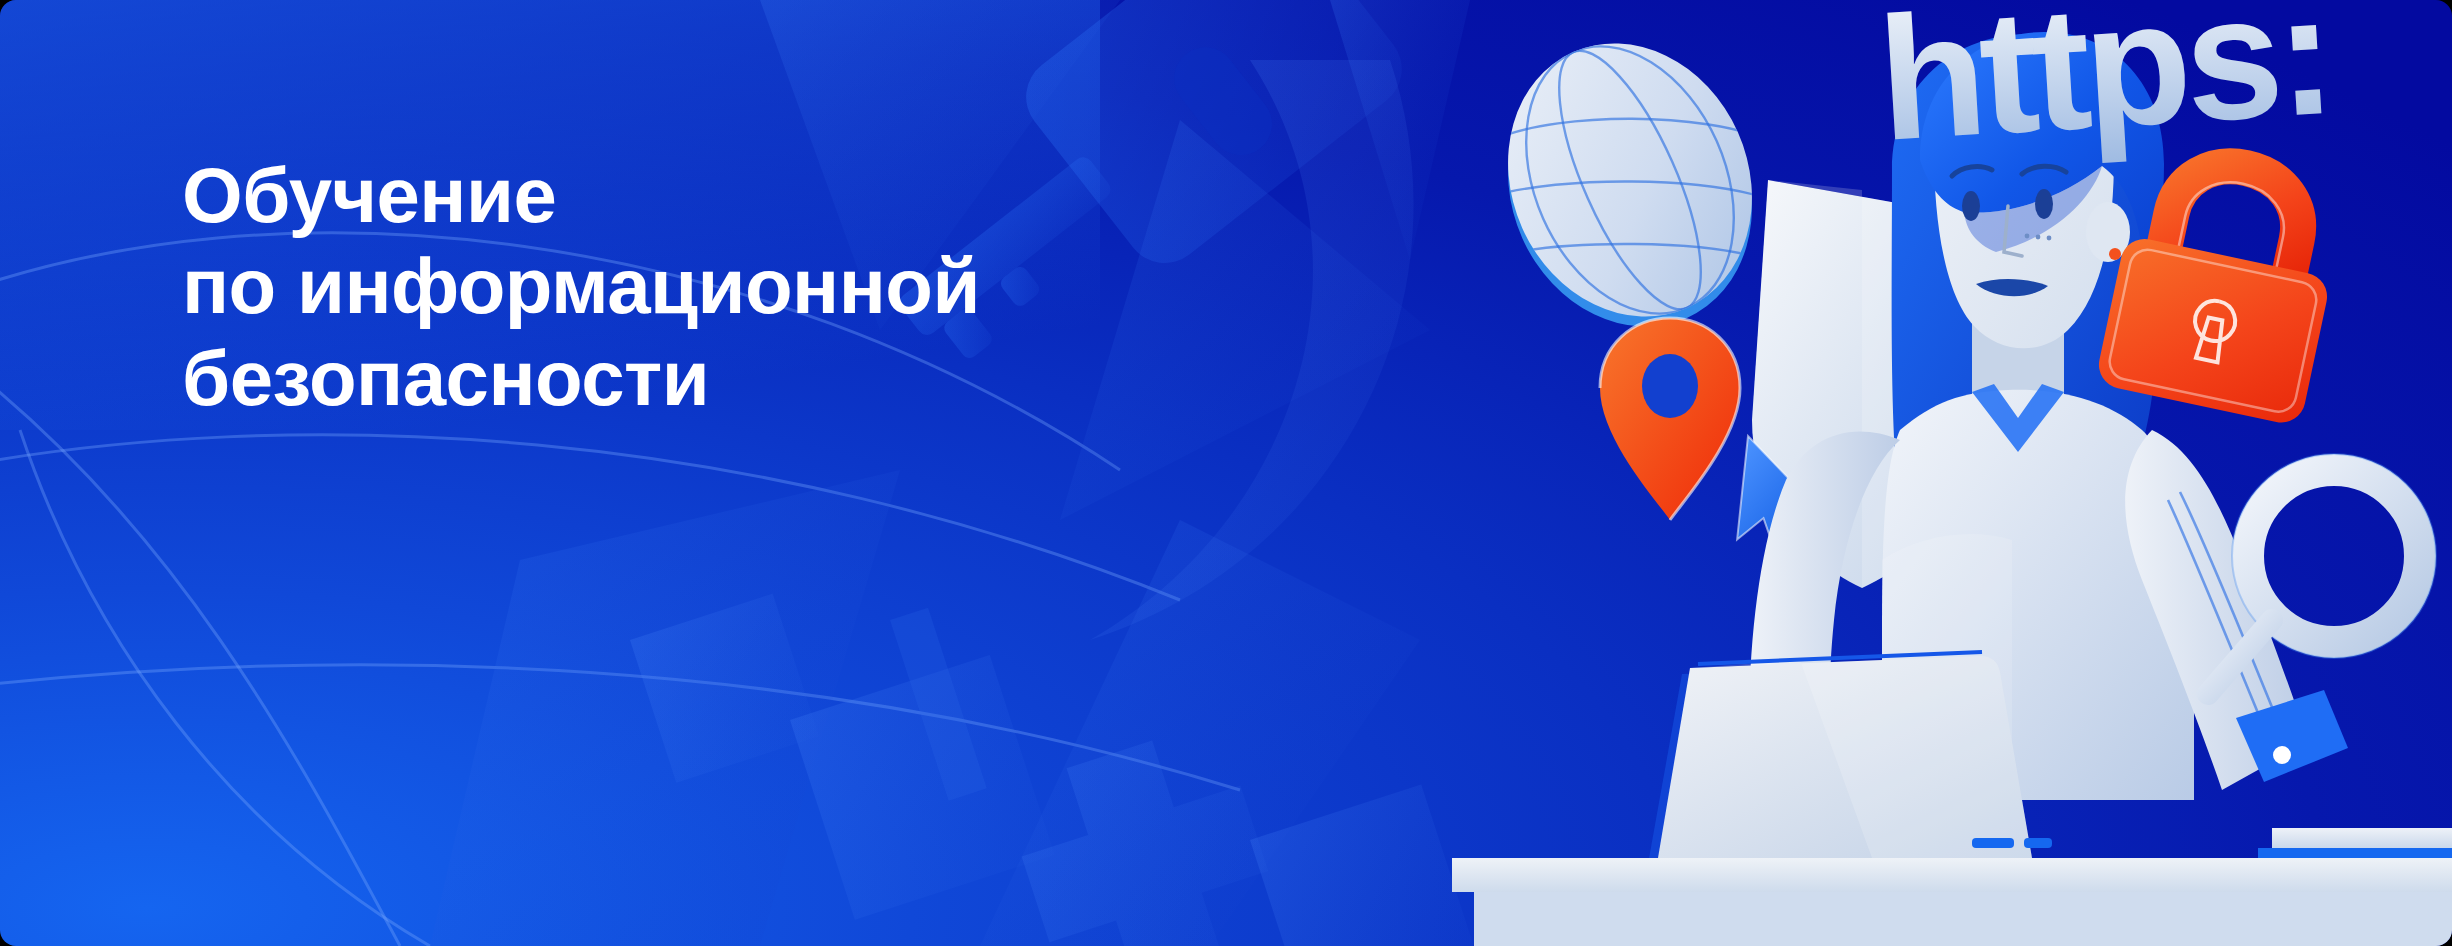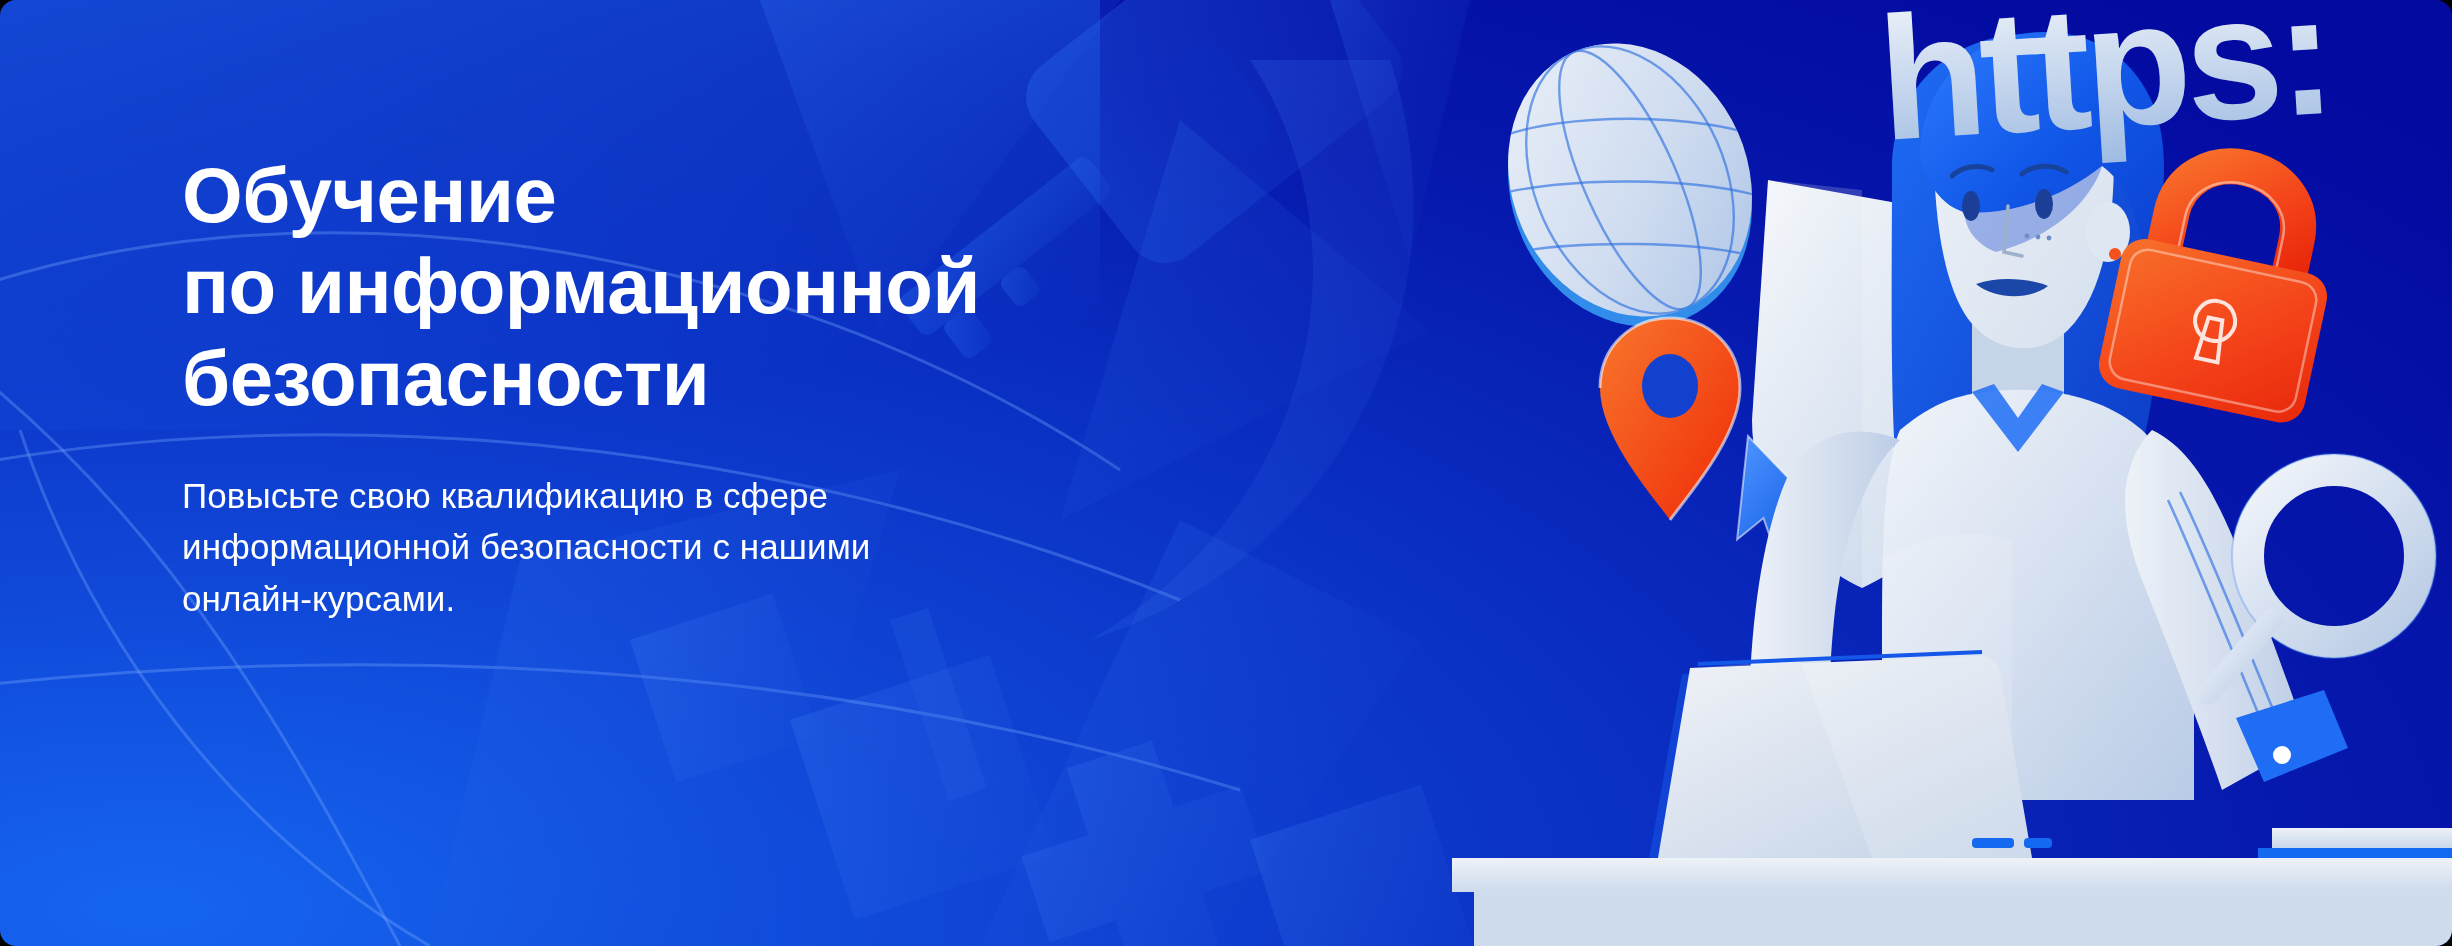--- a/index.html
+++ b/index.html
@@ -137,23 +137,20 @@
       </g>
 
       <path d="M1250,60 C1380,260 1300,520 1090,640 C1340,560 1470,300 1390,60 Z" fill="url(#softLight)"></path>
     </svg>
   </div>
 
   <div id="copy">
     <h1 id="headline">Обучение
 по информационной
 безопасности</h1>
-    <p id="subcopy">Повысьте свою квалификацию в сфере
-информационной безопасности с нашими
-онлайн-курсами.</p>
   </div>
 
   <div id="art">
     <svg viewBox="0 0 1000 946" xmlns="http://www.w3.org/2000/svg">
       <defs>
         <linearGradient id="gLight" x1="0" y1="0" x2="1" y2="1">
           <stop offset="0" stop-color="#f3f6fa"></stop>
           <stop offset="1" stop-color="#b9cbe4"></stop>
         </linearGradient>
         <linearGradient id="gLight2" x1="0" y1="0" x2="0" y2="1">

